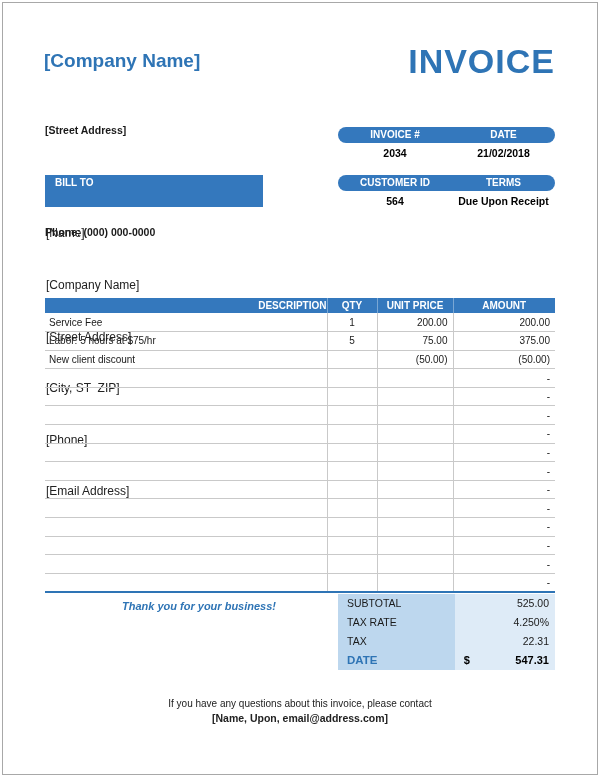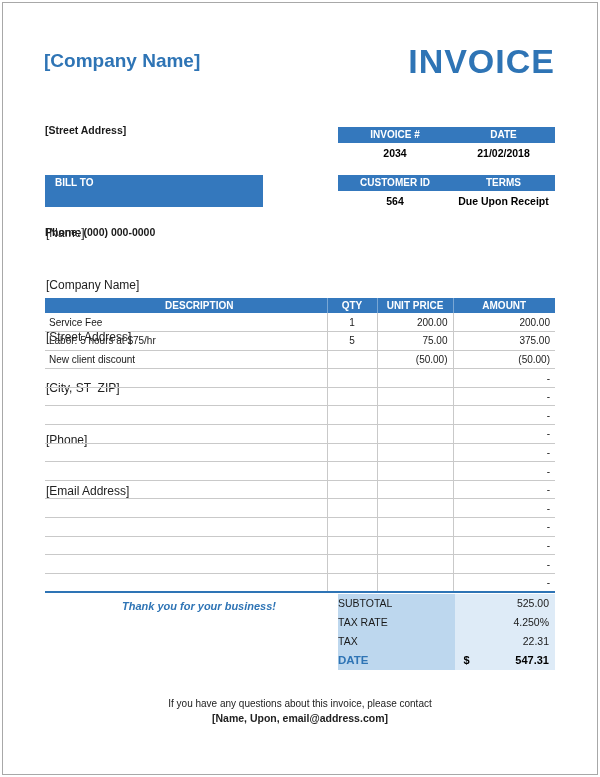--- a/index.html
+++ b/index.html
@@ -9,21 +9,21 @@
   }
   .frame { position:absolute; inset:2px; border:1px solid #a8a8a8; pointer-events:none; }
 
   
   .company { position:absolute; left:44px; top:50px; font-size:19px; font-weight:bold; color:var(--accent,#2E74B5); }
   .addr { position:absolute; left:45px; top:88px; font-size:10.5px; font-weight:bold; line-height:17px; white-space:pre; }
   .title { position:absolute; right:45px; top:42px; font-size:34px; font-weight:bold; color:var(--accent,#2E74B5); letter-spacing:1px; }
 
   
   .meta { position:absolute; width:217px; }
-  .meta .bar, .meta .vals { display:flex; }
+  .meta .bar, .meta .vals { display:flex;border-radius:8px; }
   .meta .bar { background:var(--bar,#3478BD); height:16px; }
   .meta .bar .cell { color:#fff; font-size:10px; font-weight:bold; line-height:16px; text-align:center; }
   .meta .cell.c1 { width:114px; }
   .meta .cell.c2 { width:103px; }
   .meta .vals .cell { font-size:10.5px; font-weight:bold; line-height:20px; text-align:center; color:#000; }
   .meta-invoice { left:338px; top:127px; }
   .meta-customer { left:338px; top:175px; }
 
   
   .billto-bar { position:absolute; left:45px; top:175px; width:208px; height:32px; background:var(--bar,#3478BD);
@@ -32,34 +32,34 @@
 
   
   table.items { position:absolute; left:45px; top:298px; width:510px; border-collapse:collapse; table-layout:fixed;
     border-bottom:2px solid var(--accent,#2E74B5); }
   table.items col.c-desc { width:282px; }
   table.items col.c-qty  { width:50px; }
   table.items col.c-unit { width:76px; }
   table.items col.c-amt  { width:102px; }
   table.items thead tr { height:15px; }
   table.items th { background:var(--bar,#3478BD); color:#fff; font-size:10px; font-weight:bold; padding:0; text-align:center; }
-  table.items th.desc { text-align:center; padding-left:27px; }
+  table.items th.desc { text-align:right; padding-left:27px; }
   table.items th + th { border-left:1px solid rgba(255,255,255,0.35); }
   table.items tbody tr { height:18.6px; }
   table.items td { font-size:10px; padding:0 5px; border-bottom:1px solid var(--grid,#c9c9c9); overflow:hidden; white-space:nowrap; }
   table.items td.desc { text-align:left; padding-left:4px; }
   table.items td.qty  { text-align:center; border-left:1px solid var(--grid,#c9c9c9); }
   table.items td.unit { text-align:right; border-left:1px solid var(--grid,#c9c9c9); }
   table.items td.amt  { text-align:right; border-left:1px solid var(--grid,#c9c9c9); }
 
   
   .totals { position:absolute; left:338px; top:594px; width:217px; }
   .totals .trow { display:flex; height:19px; align-items:center; }
   .totals .tlabel { width:120px; height:100%; background:var(--totals-label-bg,#BDD7EE); font-size:10.5px;
-    line-height:19px; padding-left:0; box-sizing:border-box; color:#1a1a1a; }
+    line-height:19px; padding-left:9px; box-sizing:border-box; color:#1a1a1a; }
   .totals .tval { width:103px; height:100%; background:var(--totals-value-bg,#DEEBF7); font-size:10.5px;
     line-height:19px; box-sizing:border-box; display:flex; justify-content:space-between; padding:0 6px 0 9px; }
   .totals .tval .amt { margin-left:auto; }
   .totals .trow.total .tlabel { color:var(--accent,#2E74B5); font-weight:bold; font-size:11.5px; }
   .totals .trow.total .tval { font-weight:bold; font-size:11px; color:#000; }
 
   .thankyou { position:absolute; left:58px; top:600px; width:282px; text-align:center; font-size:11px;
     font-style:italic; font-weight:bold; color:var(--accent,#2E74B5); }
 
   .footer { position:absolute; left:0; right:0; top:696px; text-align:center; font-size:10px; line-height:15px; color:#222; }

